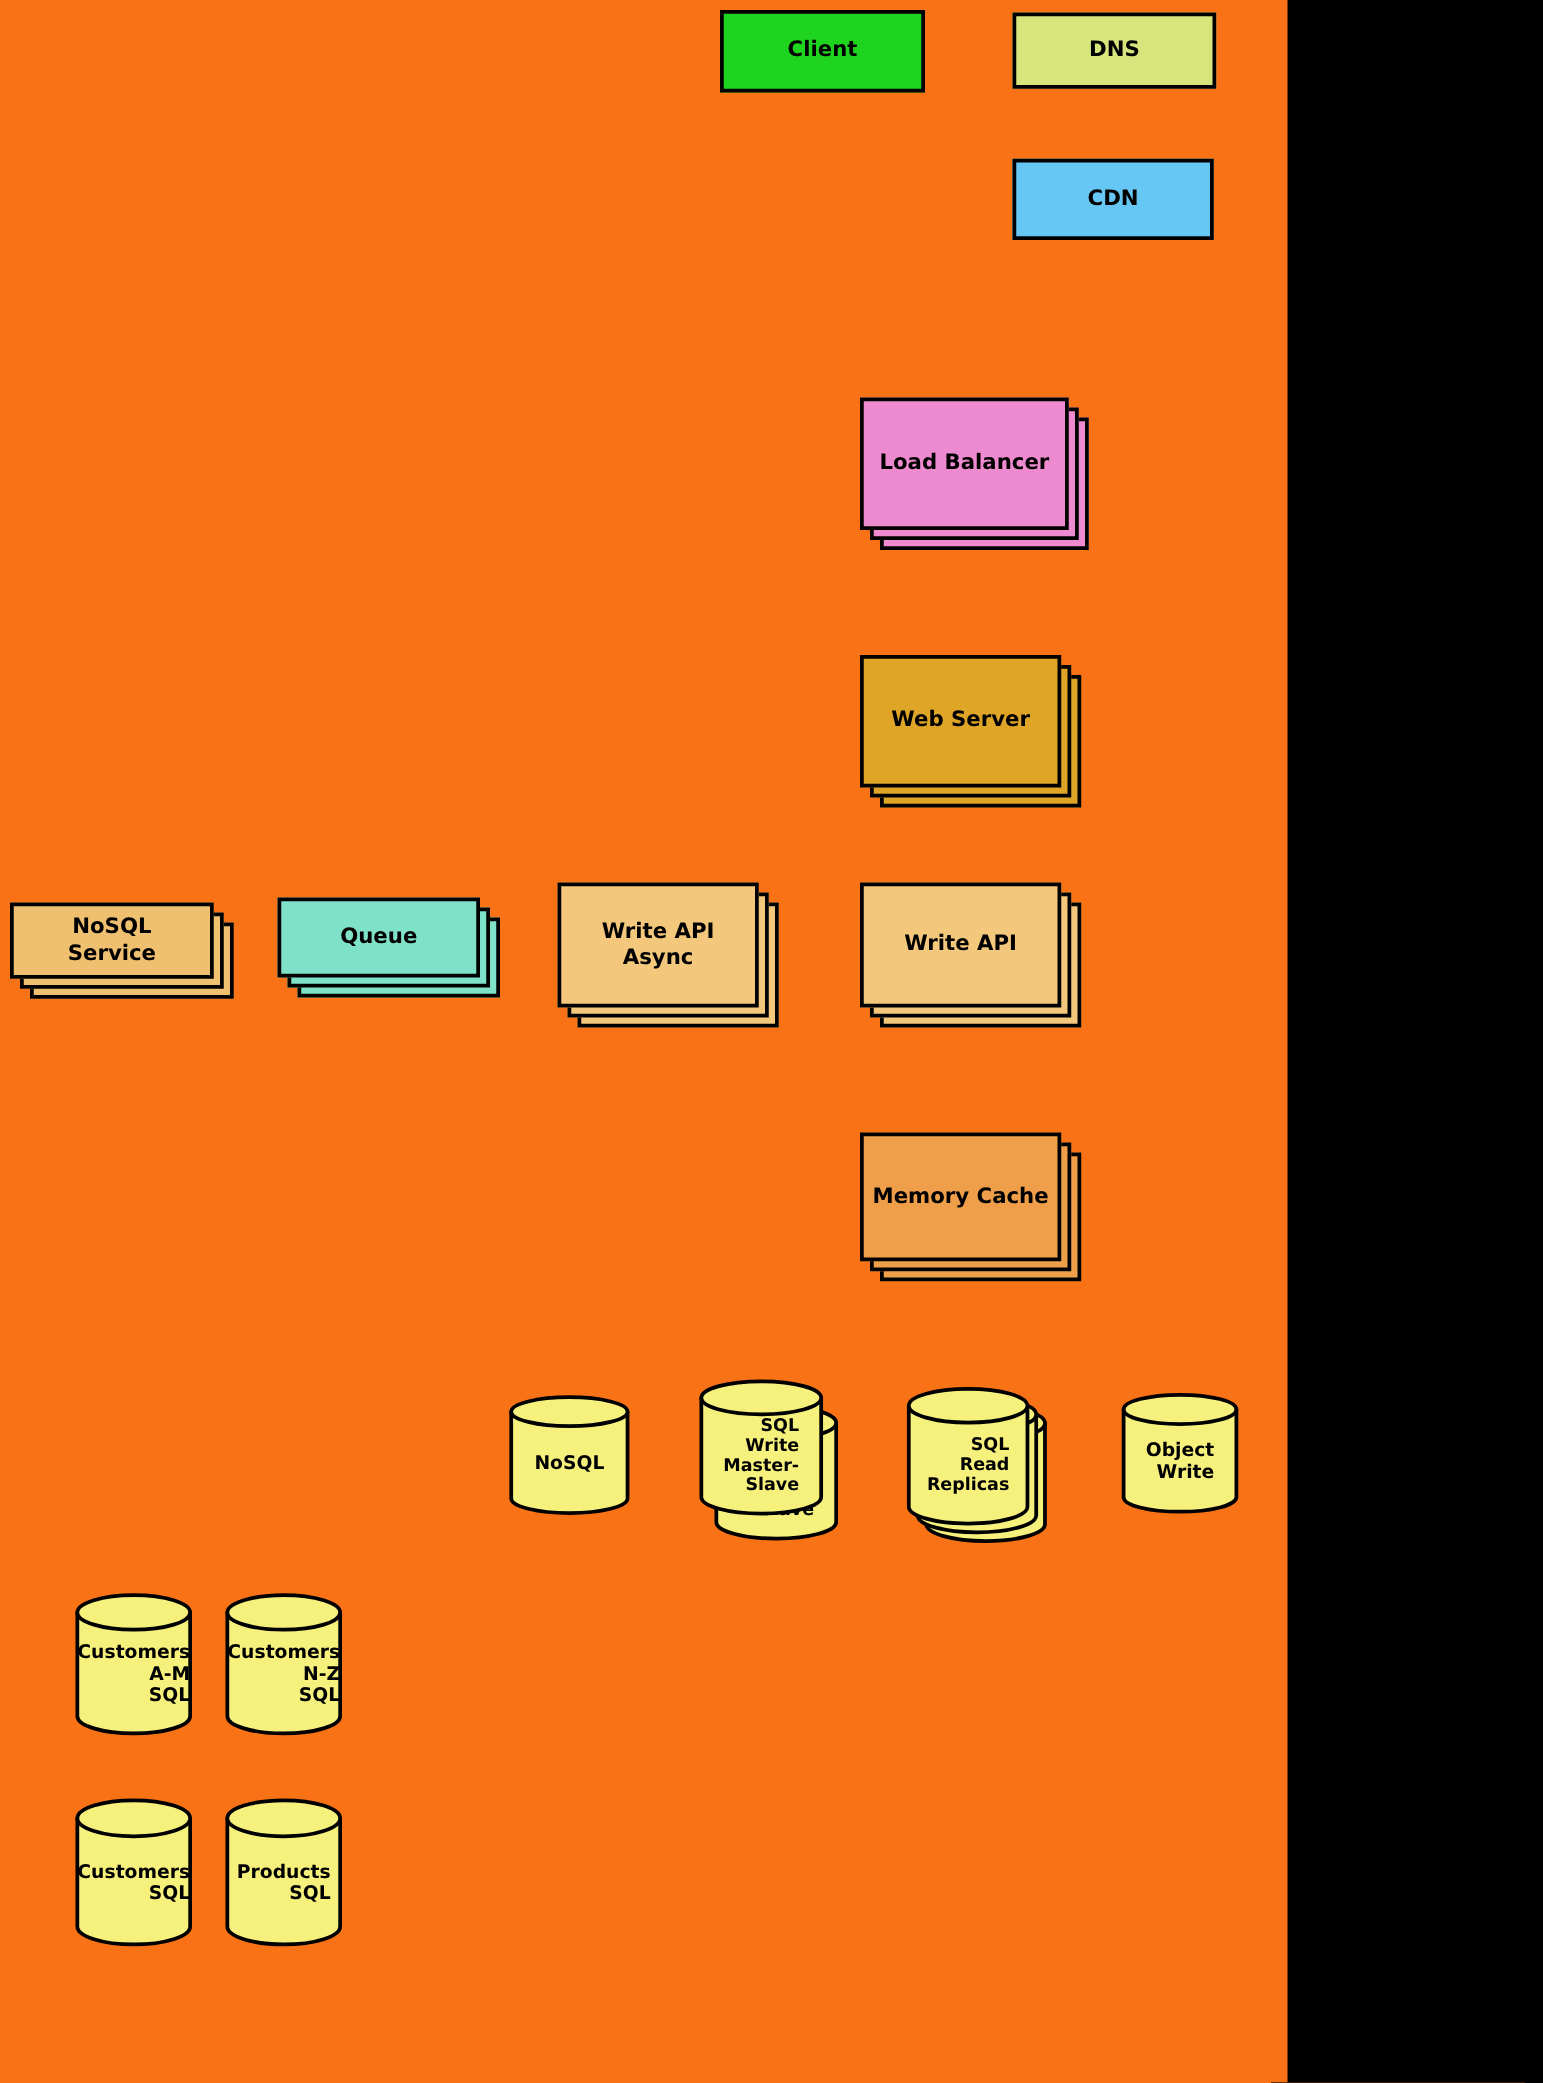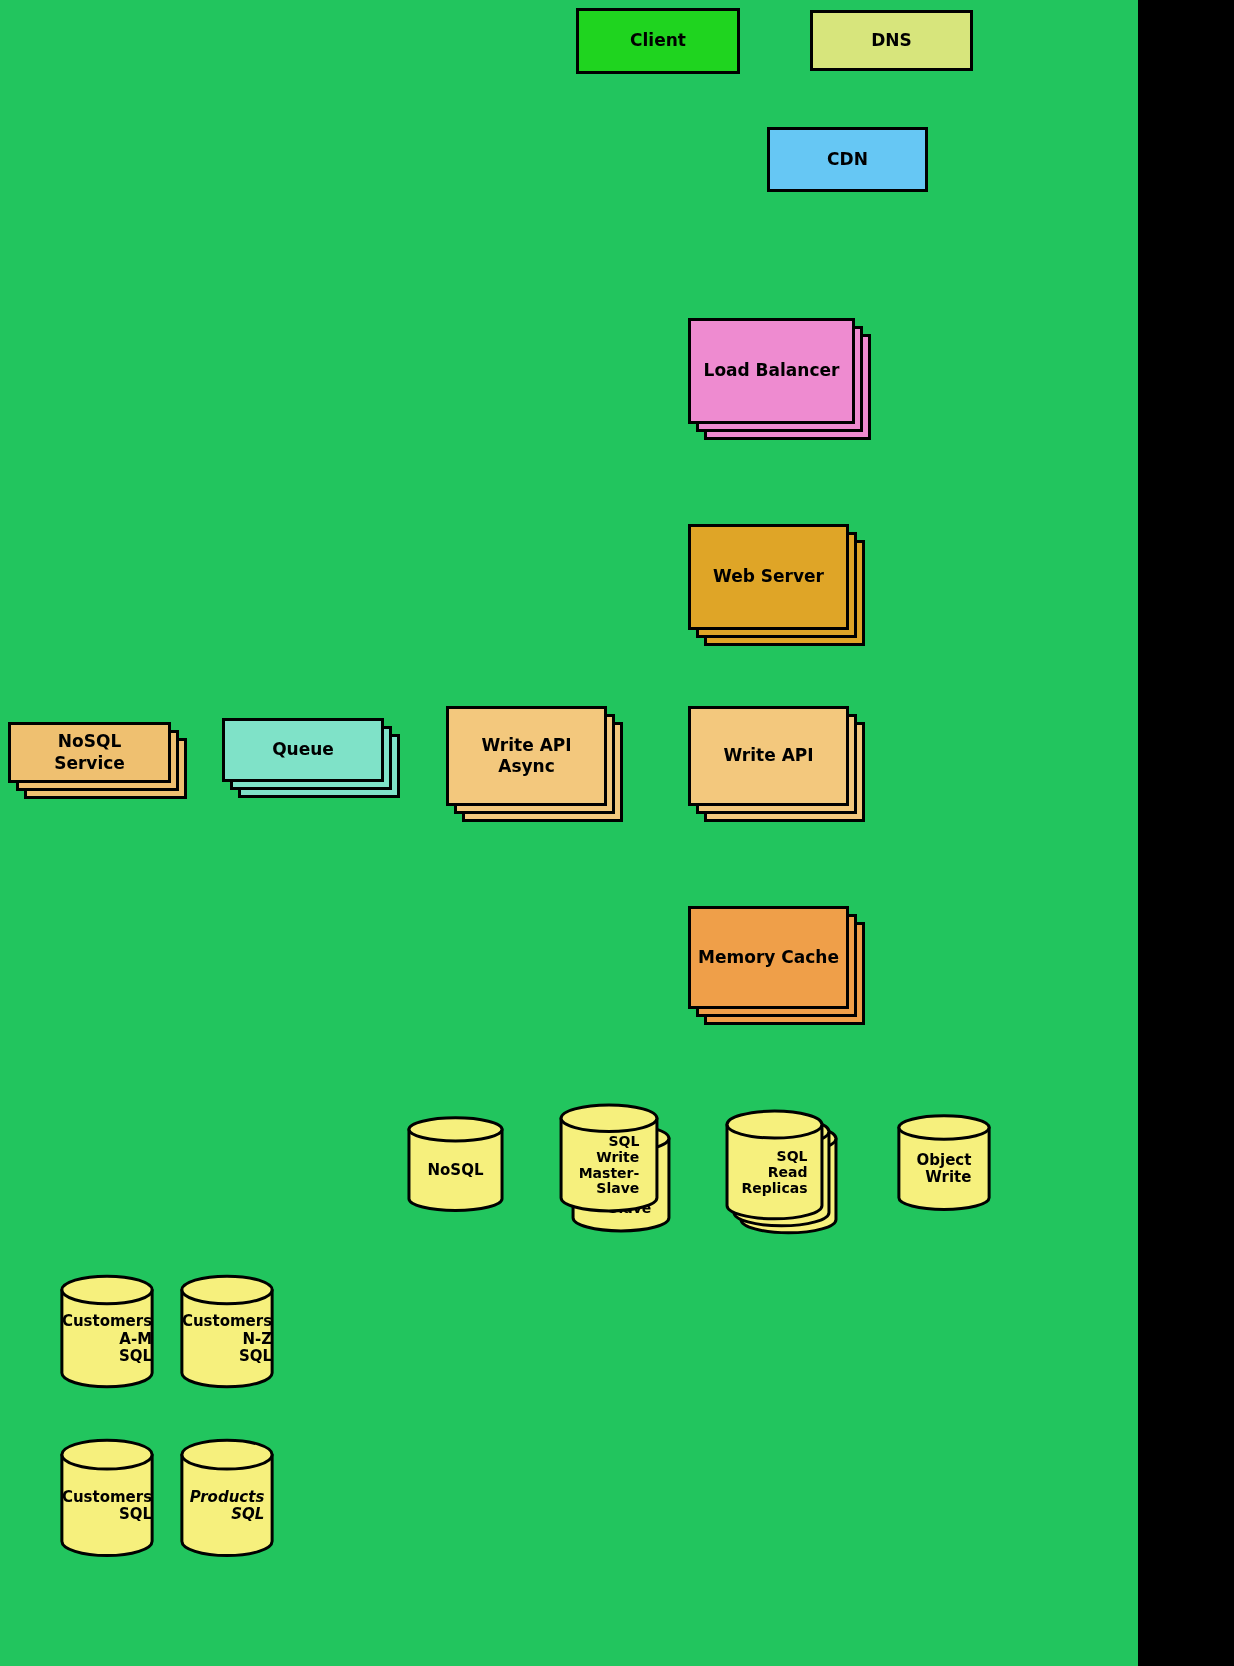--- a/index.html
+++ b/index.html
@@ -2,23 +2,23 @@
 <html><head>
 <meta charset="utf-8">
 <style>
   html, body {
     margin: 0;
     padding: 0;
     background: #000;
   }
   .stage {
     position: relative;
-    width: 1138px;
+    width: 1030px;
     height: 1666px;
-    background: #22c55e;
+    background: #f97316;
     overflow: hidden;
     font-family: "DejaVu Sans", "Liberation Sans", sans-serif;
     font-weight: 700;
     color: #000;
   }
 
   
   .box { position: absolute; }
   .box::before, .box::after {
     content: "";
@@ -77,38 +77,38 @@
     justify-content: center;
     text-align: right;
     white-space: pre-line;
     font-size: 15px;
     line-height: 1.18;
   }
 
   
   #node-client        { left: 576px; top: 8px;    width: 164px; height: 66px; }
   #node-dns           { left: 810px; top: 10px;   width: 163px; height: 61px; }
-  #node-cdn           { left: 767px; top: 127px;  width: 161px; height: 65px; }
+  #node-cdn           { left: 810px; top: 127px;  width: 161px; height: 65px; }
   #node-load-balancer { left: 688px; top: 318px;  width: 167px; height: 106px; }
   #node-web-server    { left: 688px; top: 524px;  width: 161px; height: 106px; }
   #node-worker-service{ left: 8px;   top: 722px;  width: 163px; height: 61px; }
   #node-queue         { left: 222px; top: 718px;  width: 162px; height: 64px; }
   #node-write-api-async { left: 446px; top: 706px; width: 161px; height: 100px; }
   #node-write-api     { left: 688px; top: 706px;  width: 161px; height: 100px; }
   #node-read-api      { left: 936px; top: 706px;  width: 161px; height: 100px; }
   #node-memory-cache  { left: 688px; top: 906px;  width: 161px; height: 103px; }
 
   #node-nosql         { left: 406px; top: 1116px; width: 99px;  height: 98px; }
   #node-sql-write     { left: 558px; top: 1103px; width: 102px; height: 112px; }
   #node-sql-read      { left: 724px; top: 1109px; width: 101px; height: 114px; }
   #node-object-store  { left: 896px; top: 1114px; width: 96px;  height: 99px; }
   #node-customers-am  { left: 59px;  top: 1274px; width: 96px;  height: 117px; }
   #node-customers-nz  { left: 179px; top: 1274px; width: 96px;  height: 117px; }
   #node-customers-sql { left: 59px;  top: 1438px; width: 96px;  height: 122px; }
-  #node-products-sql  { left: 179px; top: 1438px; width: 96px;  height: 122px; font-style: italic; }
+  #node-products-sql  { left: 179px; top: 1438px; width: 96px;  height: 122px; }
 
   #node-sql-write .cyl-label,
   #node-sql-read .cyl-label { font-size: 14px; line-height: 1.12; }
   #node-nosql .cyl-label,
   #node-object-store .cyl-label { font-size: 15px; }
 </style>
 </head>
 <body>
 
 <div class="stage">

